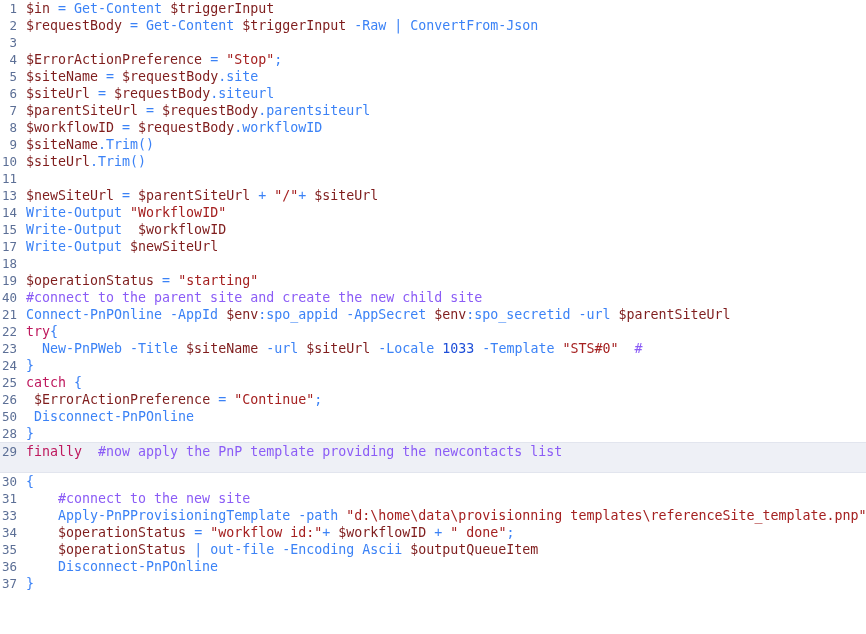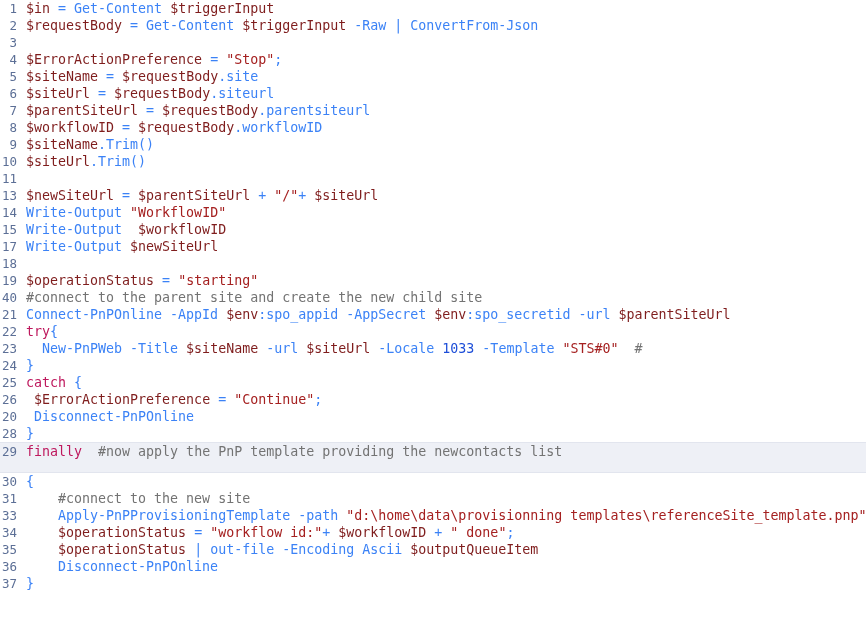--- a/index.html
+++ b/index.html
@@ -58,21 +58,21 @@
     padding-left: 4px;
     color: #232323;
     font-family: "DejaVu Sans Mono", "Liberation Mono", monospace;
     white-space: pre;
     overflow: hidden;
   }
 
   
   .tok-var      { color: #7f1d1d; }
   .tok-str      { color: #a52020; }
-  .tok-com      { color: #737373; }
+  .tok-com      { color: #8b5cf6; }
   .tok-kw       { color: #be185d; }
   .tok-num      { color: #1d4ed8; }
   .tok-plain    { color: #3b82f6; }
 </style>
 </head>
 <body>
 
 <div id="code-editor">
   <div id="code-lines">
       <div class="code-line"><div class="gutter">1</div><div class="line-content"><span class="tok-var">$in</span><span class="tok-plain"> = Get-Content </span><span class="tok-var">$triggerInput</span></div></div>
@@ -92,21 +92,21 @@
       <div class="code-line"><div class="gutter">17</div><div class="line-content"><span class="tok-plain">Write-Output </span><span class="tok-var">$newSiteUrl</span></div></div>
       <div class="code-line"><div class="gutter">18</div><div class="line-content"></div></div>
       <div class="code-line"><div class="gutter">19</div><div class="line-content"><span class="tok-var">$operationStatus</span><span class="tok-plain"> = </span><span class="tok-str">"starting"</span></div></div>
       <div class="code-line"><div class="gutter">40</div><div class="line-content"><span class="tok-com">#connect to the parent site and create the new child site</span></div></div>
       <div class="code-line"><div class="gutter">21</div><div class="line-content"><span class="tok-plain">Connect-PnPOnline -AppId </span><span class="tok-var">$env</span><span class="tok-plain">:spo_appid -AppSecret </span><span class="tok-var">$env</span><span class="tok-plain">:spo_secretid -url </span><span class="tok-var">$parentSiteUrl</span></div></div>
       <div class="code-line"><div class="gutter">22</div><div class="line-content"><span class="tok-kw">try</span><span class="tok-plain">{</span></div></div>
       <div class="code-line"><div class="gutter">23</div><div class="line-content"><span class="tok-plain">  New-PnPWeb -Title </span><span class="tok-var">$siteName</span><span class="tok-plain"> -url </span><span class="tok-var">$siteUrl</span><span class="tok-plain"> -Locale </span><span class="tok-num">1033</span><span class="tok-plain"> -Template </span><span class="tok-str">"STS#0"</span><span class="tok-plain">  </span><span class="tok-com">#</span></div></div>
       <div class="code-line"><div class="gutter">24</div><div class="line-content"><span class="tok-plain">}</span></div></div>
       <div class="code-line"><div class="gutter">25</div><div class="line-content"><span class="tok-kw">catch</span><span class="tok-plain"> {</span></div></div>
       <div class="code-line"><div class="gutter">26</div><div class="line-content"><span class="tok-plain"> </span><span class="tok-var">$ErrorActionPreference</span><span class="tok-plain"> = </span><span class="tok-str">"Continue"</span><span class="tok-plain">;</span></div></div>
-      <div class="code-line"><div class="gutter">20</div><div class="line-content"><span class="tok-plain"> Disconnect-PnPOnline</span></div></div>
+      <div class="code-line"><div class="gutter">50</div><div class="line-content"><span class="tok-plain"> Disconnect-PnPOnline</span></div></div>
       <div class="code-line"><div class="gutter">28</div><div class="line-content"><span class="tok-plain">}</span></div></div>
       <div class="code-line current"><div class="gutter">29</div><div class="line-content"><span class="tok-kw">finally</span><span class="tok-plain">  </span><span class="tok-com">#now apply the PnP template providing the newcontacts list</span></div></div>
       <div class="code-line"><div class="gutter">30</div><div class="line-content"><span class="tok-plain">{</span></div></div>
       <div class="code-line"><div class="gutter">31</div><div class="line-content"><span class="tok-com">    #connect to the new site</span></div></div>
       <div class="code-line"><div class="gutter">33</div><div class="line-content"><span class="tok-plain">    Apply-PnPProvisioningTemplate -path </span><span class="tok-str">"d:\home\data\provisionning templates\referenceSite_template.pnp"</span></div></div>
       <div class="code-line"><div class="gutter">34</div><div class="line-content"><span class="tok-plain">    </span><span class="tok-var">$operationStatus</span><span class="tok-plain"> = </span><span class="tok-str">"workflow id:"</span><span class="tok-plain">+ </span><span class="tok-var">$workflowID</span><span class="tok-plain"> + </span><span class="tok-str">" done"</span><span class="tok-plain">;</span></div></div>
       <div class="code-line"><div class="gutter">35</div><div class="line-content"><span class="tok-plain">    </span><span class="tok-var">$operationStatus</span><span class="tok-plain"> | out-file -Encoding Ascii </span><span class="tok-var">$outputQueueItem</span></div></div>
       <div class="code-line"><div class="gutter">36</div><div class="line-content"><span class="tok-plain">    Disconnect-PnPOnline</span></div></div>
       <div class="code-line"><div class="gutter">37</div><div class="line-content"><span class="tok-plain">}</span></div></div>
     </div>

